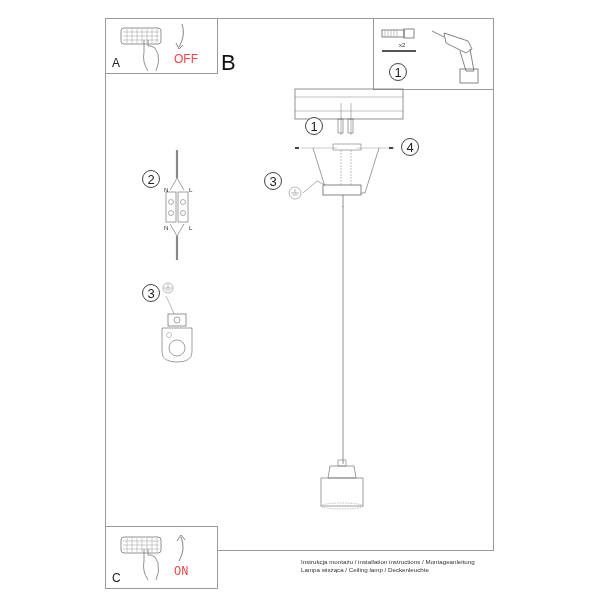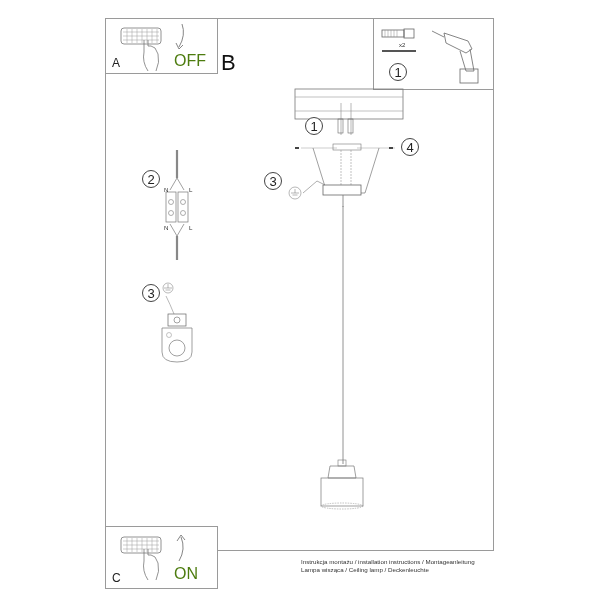--- a/index.html
+++ b/index.html
@@ -1,21 +1,21 @@
 <!DOCTYPE html>
 <html><head>
 <meta charset="utf-8">
 <style>
   html, body { margin:0; padding:0; background:#ffffff; }
   body { width:600px; height:600px; position:relative; overflow:hidden; font-family:"Liberation Sans", sans-serif; color:#222; }
   .frame { position:absolute; left:105px; top:18px; width:389px; height:571px; border:1px solid #9a9a9a; box-sizing:border-box; }
   .box { position:absolute; border:1px solid #9a9a9a; box-sizing:border-box; background:#fff; }
   .step-letter { position:absolute; font-size:12px; color:#222; }
   .big-letter { position:absolute; font-size:22px; color:#111; }
-  .switch-label { position:absolute; font-size:16px; color:#4d7c0f;text-align:right; }
+  .switch-label { position:absolute; font-size:12px; color:#ef4444;text-align:right; }
   .circ { position:absolute; width:18px; height:18px; border:1px solid #444; border-radius:50%; box-sizing:border-box; text-align:center; line-height:17px; font-size:13px; color:#222; background:#fff; }
   .footer-text { position:absolute; font-size:6.2px; line-height:8px; color:#333; white-space:nowrap; }
   svg { position:absolute; overflow:visible; }
 </style>
 </head>
 <body>
 
 <div class="frame"></div>
 
 <div class="box" style="left:105px;top:18px;width:113px;height:56px;">
@@ -146,18 +146,18 @@
         <line x1="34" y1="7" x2="34" y2="21"></line>
         <line x1="39" y1="7" x2="39" y2="21"></line>
     </g>
     <path d="M26 18 L26 30 Q24 40 30 49 M38 49 Q42 40 40 32 L37 26 L33 24 L30 24 L30 18" fill="none" stroke="#777" stroke-width="0.8"></path>
   </svg>
   <svg width="14" height="30" style="left:68px;top:6px;">
     <path d="M5 28 Q12 16 7 4" fill="none" stroke="#777" stroke-width="0.9"></path>
     <path d="M3 8 L7 2 L11 7" fill="none" stroke="#777" stroke-width="0.9"></path>
   </svg>
   <span class="step-letter" style="left:6px;top:44px;">C</span>
-  <span class="switch-label" style="left:68px;top:38px;">ON</span>
+  <span class="switch-label" style="left:68px;top:38px;font-family:Liberation Mono, monospace;">ON</span>
 </div>
 
 <div class="box" style="left:218px;top:550px;width:276px;height:39px;border-right:none;border-bottom:none;border-left:none;"></div>
 <div class="footer-text" style="left:301px;top:558px;">Instrukcja montażu / installation instructions / Montageanleitung</div>
 <div class="footer-text" style="left:301px;top:566px;">Lampa wisząca / Ceiling lamp / Deckenleuchte</div>
 
 </body></html>

